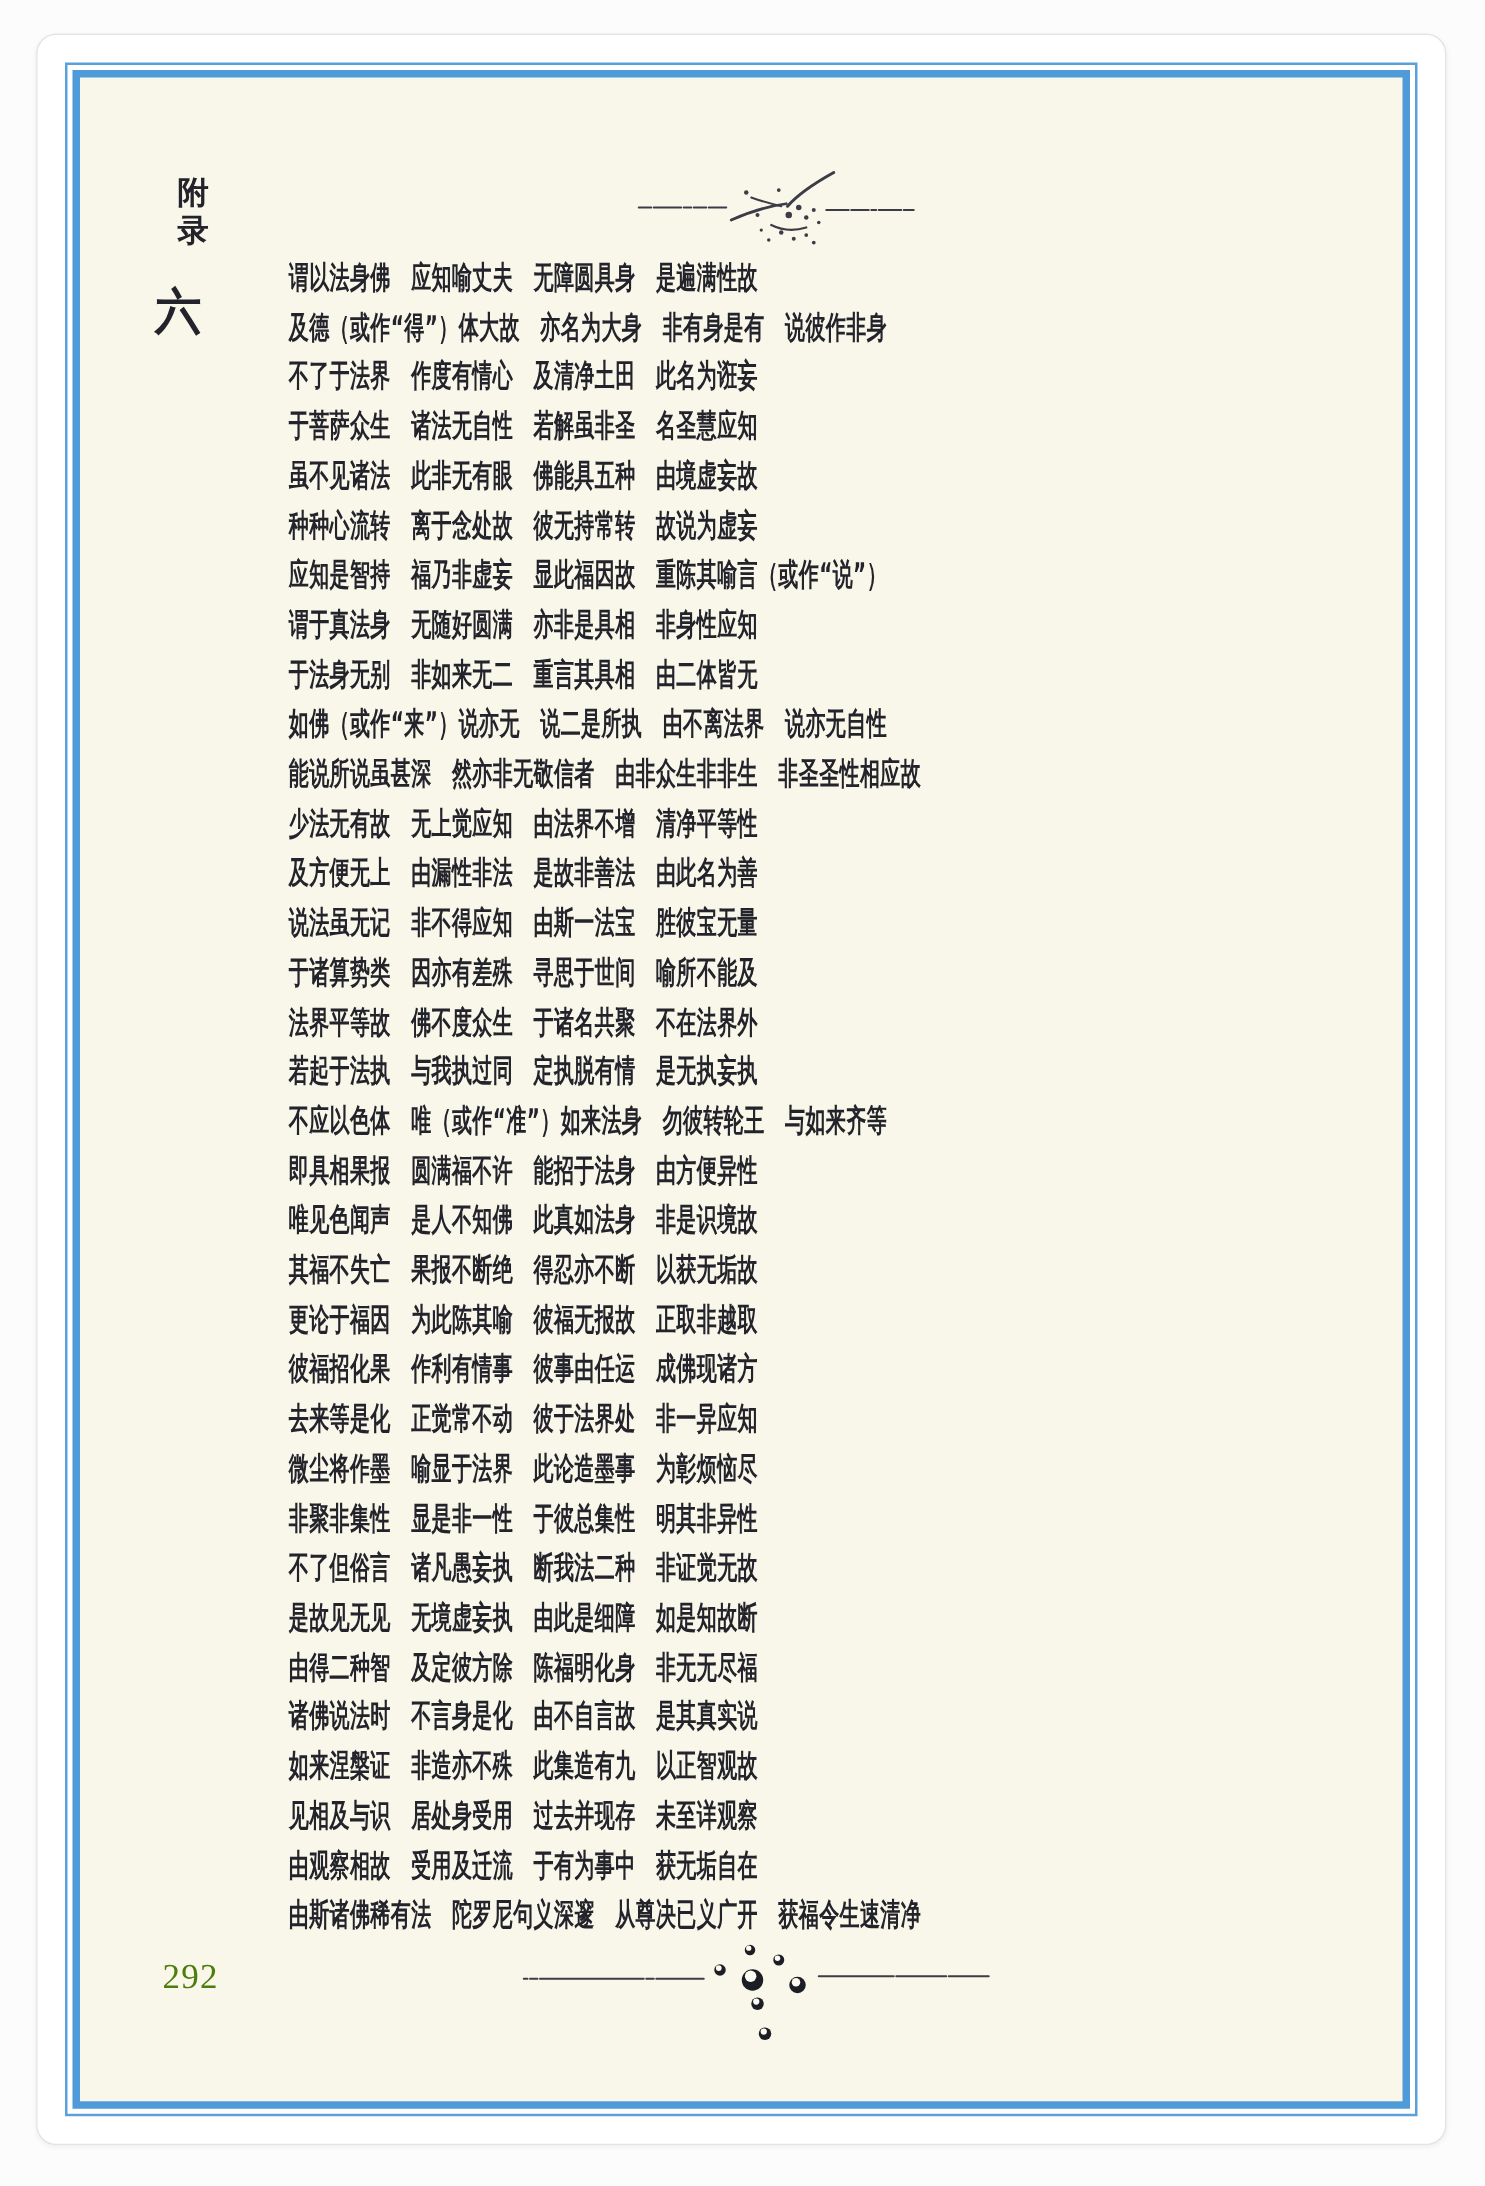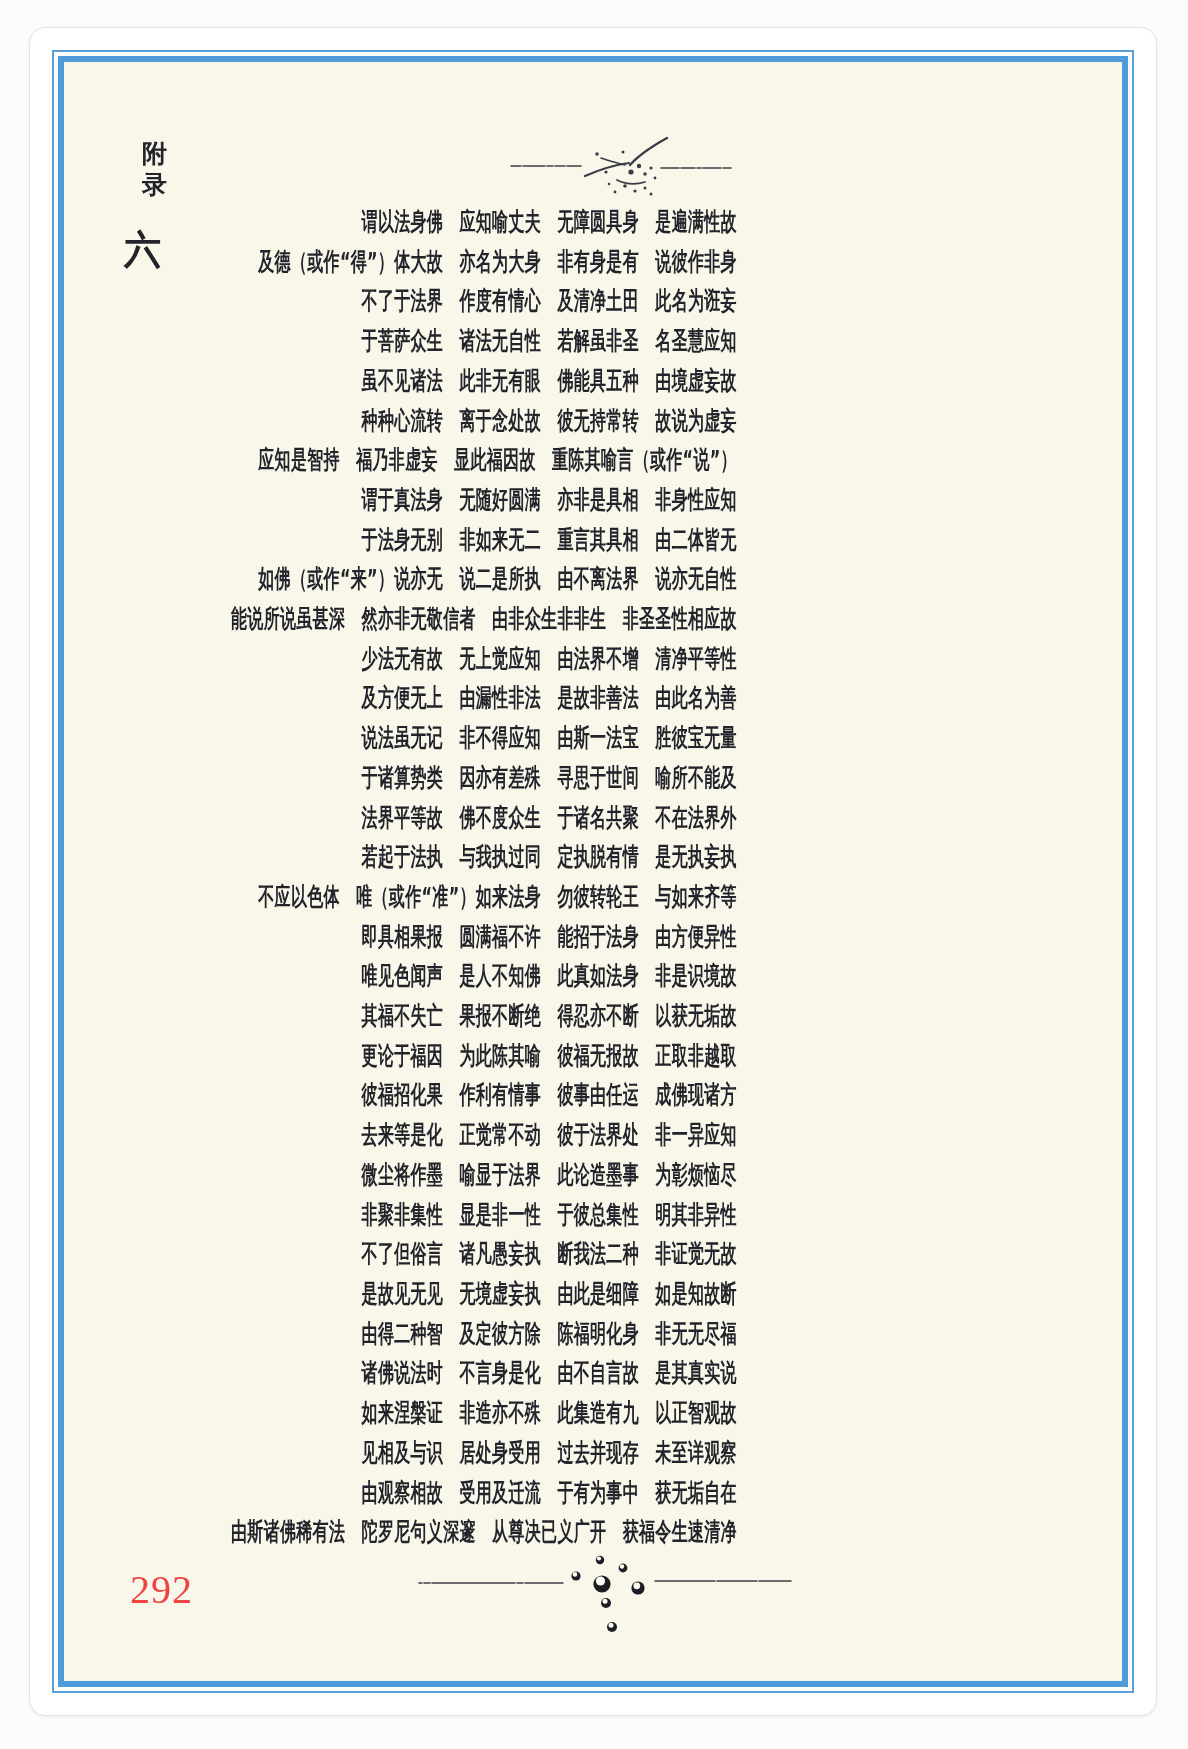--- a/index.html
+++ b/index.html
@@ -49,35 +49,34 @@
   }
   .section-number{
     position:absolute;left:124px;top:228px;
     font-size:39px;line-height:44px;font-weight:bold;
     color:var(--ink);
     transform:scaleX(.95);transform-origin:0 50%;
   }
   .verse{
     position:absolute;left:231px;top:202px;
     color:var(--ink);
-    text-align:right;
   }
   .verse-line{
     font-size:25px;
     line-height:39.7px;
     font-weight:bold;
     white-space:nowrap;
     letter-spacing:0.5px;
     transform:scaleX(.64);
     transform-origin:0 50%;
   }
   .page-number{
     position:absolute;left:130px;top:1566px;
     font-family:"Liberation Serif",serif;
-    font-size:40px;color:#ef4444;
+    font-size:28px;color:#4d7c0f;
     letter-spacing:1px;
   }
   .ornament-top{position:absolute;left:505px;top:128px;}
   .ornament-bottom{position:absolute;left:413px;top:1546px;}
 </style>
 </head>
 <body>
 
 <div class="screen">
 

